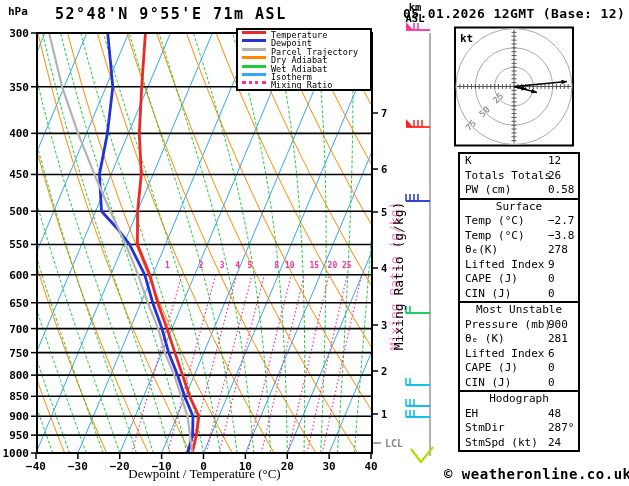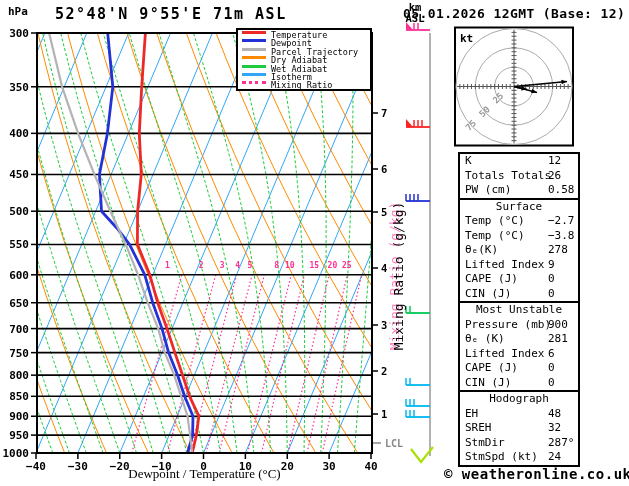--- a/index.html
+++ b/index.html
@@ -384,20 +384,19 @@
         <div class="tbl-header">Most Unstable</div>
         <div class="tbl-row"><span>Pressure (mb)</span><span class="val">900</span></div>
         <div class="tbl-row"><span>θₑ (K)</span><span class="val">281</span></div>
         <div class="tbl-row"><span>Lifted Index</span><span class="val">6</span></div>
         <div class="tbl-row"><span>CAPE (J)</span><span class="val">0</span></div>
         <div class="tbl-row"><span>CIN (J)</span><span class="val">0</span></div>
       </div>
       <div class="tbl-section">
         <div class="tbl-header">Hodograph</div>
         <div class="tbl-row"><span>EH</span><span class="val">48</span></div>
-        <div class="tbl-row"><span>SREH</span><span class="val">32</span></div>
         <div class="tbl-row"><span>StmDir</span><span class="val">287°</span></div>
         <div class="tbl-row"><span>StmSpd (kt)</span><span class="val">24</span></div>
       </div>
     </div>
 
   <div class="abs footer">© weatheronline.co.uk</div>
 </div>
 
 </body></html>

